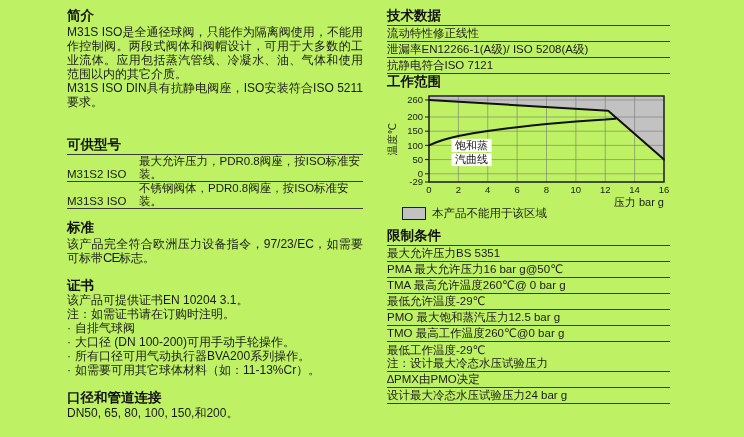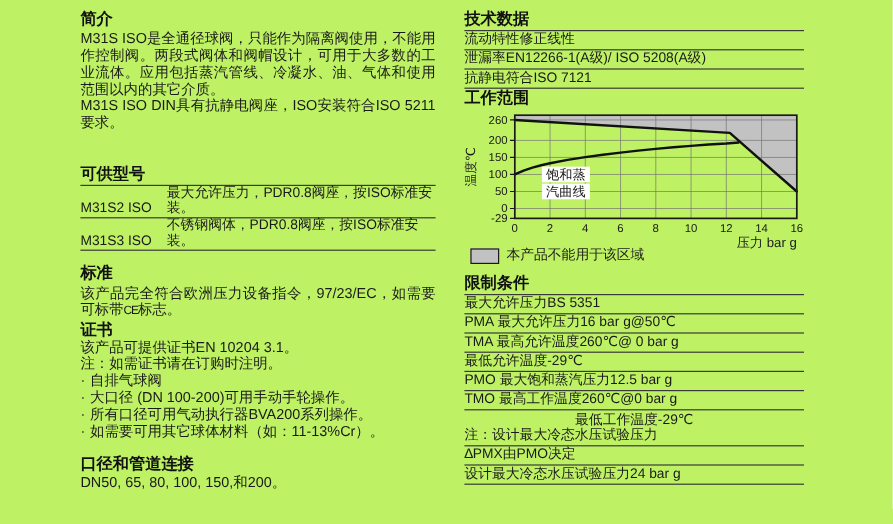--- a/index.html
+++ b/index.html
@@ -6,42 +6,42 @@
   #page{
     position:relative;width:744px;height:437px;background:#bef264;
     font-family:"Liberation Sans","DejaVu Sans",sans-serif;
     color:#1a1a1a;overflow:hidden;
   }
   .col{position:absolute;top:8px;}
   #col-left{left:67px;width:296px;}
   #col-right{left:387px;width:283px;}
   h3.h{font-size:13.5px;font-weight:bold;margin:0;padding:0;color:#111;line-height:15px;}
   p.body{font-size:12px;line-height:14px;margin:0;text-align:justify;}
-  .ce{font-weight:normal;letter-spacing:-1px;font-size:10px;margin-top:32px;}
+  .ce{font-weight:normal;letter-spacing:-1px;font-size:13px;margin-top:32px;}
   
   .dtable{border-top:1px solid #3a3a3a;margin-top:2px;}
   .drow{display:flex;justify-content:flex-start;align-items:center;
         border-bottom:1px solid #3a3a3a;min-height:15px;font-size:11.5px;line-height:13px;}
   .drow .lab{text-align:left;}
   .drow .val{text-align:right;white-space:nowrap;}
   .drow-multi{border-bottom:1px solid #3a3a3a;font-size:11.5px;line-height:13px;padding:1px 0;}
-  .drow-multi .line1{display:flex;justify-content:center;min-height:14px;align-items:center;}
+  .drow-multi .line1{display:flex;justify-content:flex-start;min-height:14px;align-items:center;}
   .drow-multi .note{min-height:13px;}
   
   .mrow{display:flex;border-bottom:1px solid #3a3a3a;min-height:15px;align-items:flex-end;
         font-size:11.5px;line-height:13px;}
   .mrow .model{width:72px;flex:none;}
   .mrow .desc{flex:1;}
   
   .opt{font-size:12px;line-height:14px;display:flex;}
   .opt .b{width:8px;flex:none;}
   
   #chart-wrap{position:relative;width:283px;height:130px;margin-top:2px;}
   #chart-svg{position:absolute;left:0;top:0;}
-  #legend{position:absolute;left:5px;top:115px;display:flex;align-items:center;height:14px;}
+  #legend{position:absolute;left:15px;top:115px;display:flex;align-items:center;height:14px;}
   #legend .swatch{width:22px;height:11px;border:1px solid #1a1a1a;margin-right:6px;flex:none;}
   #legend .ltext{font-size:11.5px;line-height:13px;}
 </style>
 </head>
 <body>
 
 <div id="page">
 
   <div class="col" id="col-left">
 
@@ -57,21 +57,21 @@
       </div>
       <div class="mrow">
         <span class="model">M31S3 ISO</span>
         <span class="desc">不锈钢阀体，PDR0.8阀座，按ISO标准安装。</span>
       </div>
     </div>
 
     <h3 class="h" style="margin-top:11px;">标准</h3>
     <p class="body" style="margin-top:2px;"><span>该产品完全符合欧洲压力设备指令，97/23/EC，如需要可标带</span><span class="ce">CE</span><span>标志。</span></p>
 
-    <h3 class="h" style="">证书</h3>
+    <h3 class="h" style="margin-top:13px;">证书</h3>
     <p class="body">该产品可提供证书EN 10204 3.1。</p>
     <p class="body">注：如需证书请在订购时注明。</p>
 
     <div class="opt">
         <span class="b">·</span>
         <span>自排气球阀</span>
       </div>
     <div class="opt">
         <span class="b">·</span>
         <span>大口径 (DN 100-200)可用手动手轮操作。</span>

